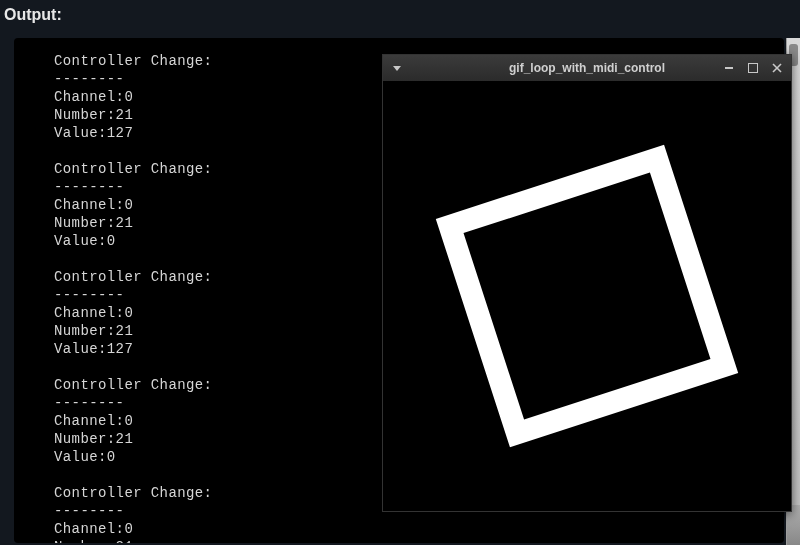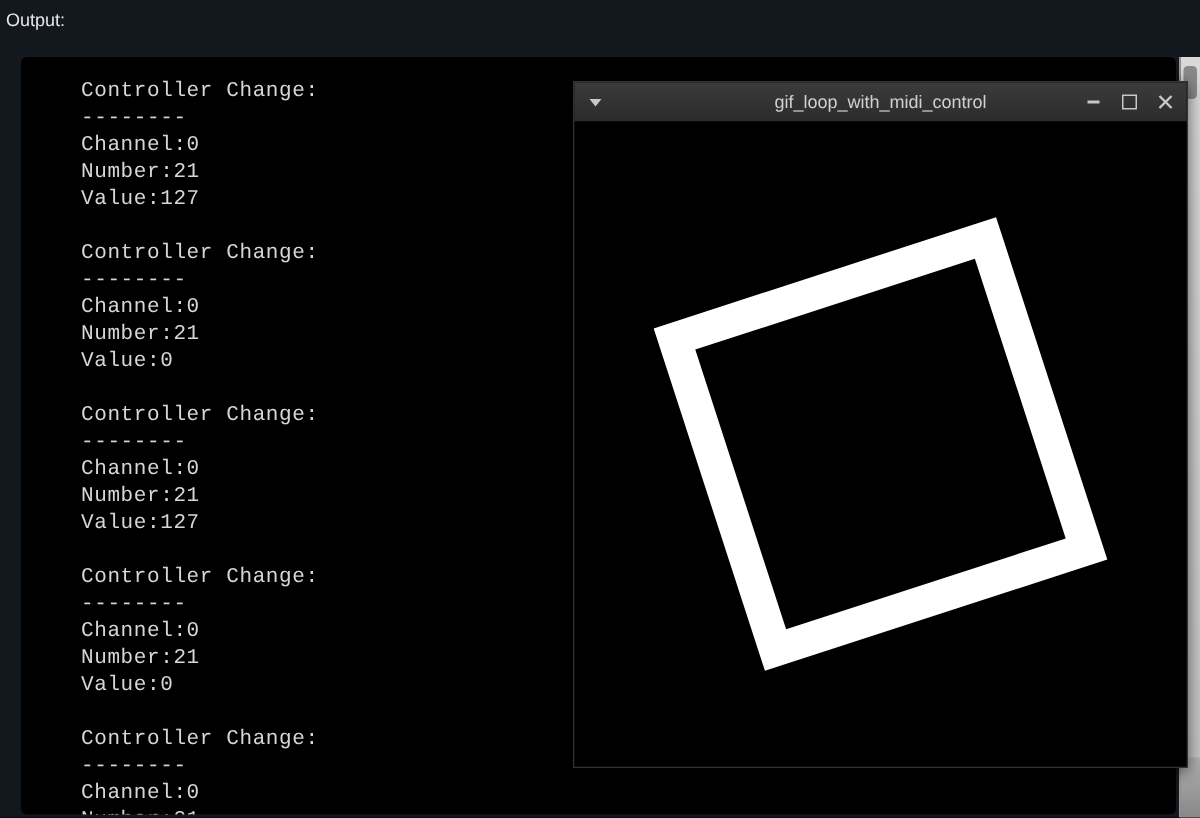--- a/index.html
+++ b/index.html
@@ -4,22 +4,22 @@
 <style>
   * { margin: 0; padding: 0; box-sizing: border-box; }
   html, body { width: 800px; height: 545px; overflow: hidden; }
   body {
     background: #13181f;
     font-family: "Helvetica Neue", Arial, sans-serif;
     position: relative;
   }
   .header-label {
     color: #e8e8e8;
-    font-size: 12px;
-    font-weight: 400;
+    font-size: 16px;
+    font-weight: 700;
     padding: 6px 8px 10px 4px;
   }
   .console-area {
     position: absolute;
     left: 14px;
     top: 38px;
     width: 770px;
     height: 505px;
     background: #000;
     border-radius: 4px;
@@ -45,21 +45,21 @@
     box-shadow: 0 2px 10px rgba(0,0,0,0.6);
   }
   .titlebar {
     height: 26px;
     background: linear-gradient(#3b3b3b, #2b2b2b);
     display: flex;
     align-items: center;
     color: #d0d0d0;
     font-family: "Helvetica Neue", Arial, sans-serif;
     font-size: 12px;
-    font-weight: 400;
+    font-weight: 700;
     position: relative;
     user-select: none;
   }
   .titlebar .menu-arrow {
     width: 0; height: 0;
     border-left: 4px solid transparent;
     border-right: 4px solid transparent;
     border-top: 5px solid #c8c8c8;
     margin-left: 10px;
   }

